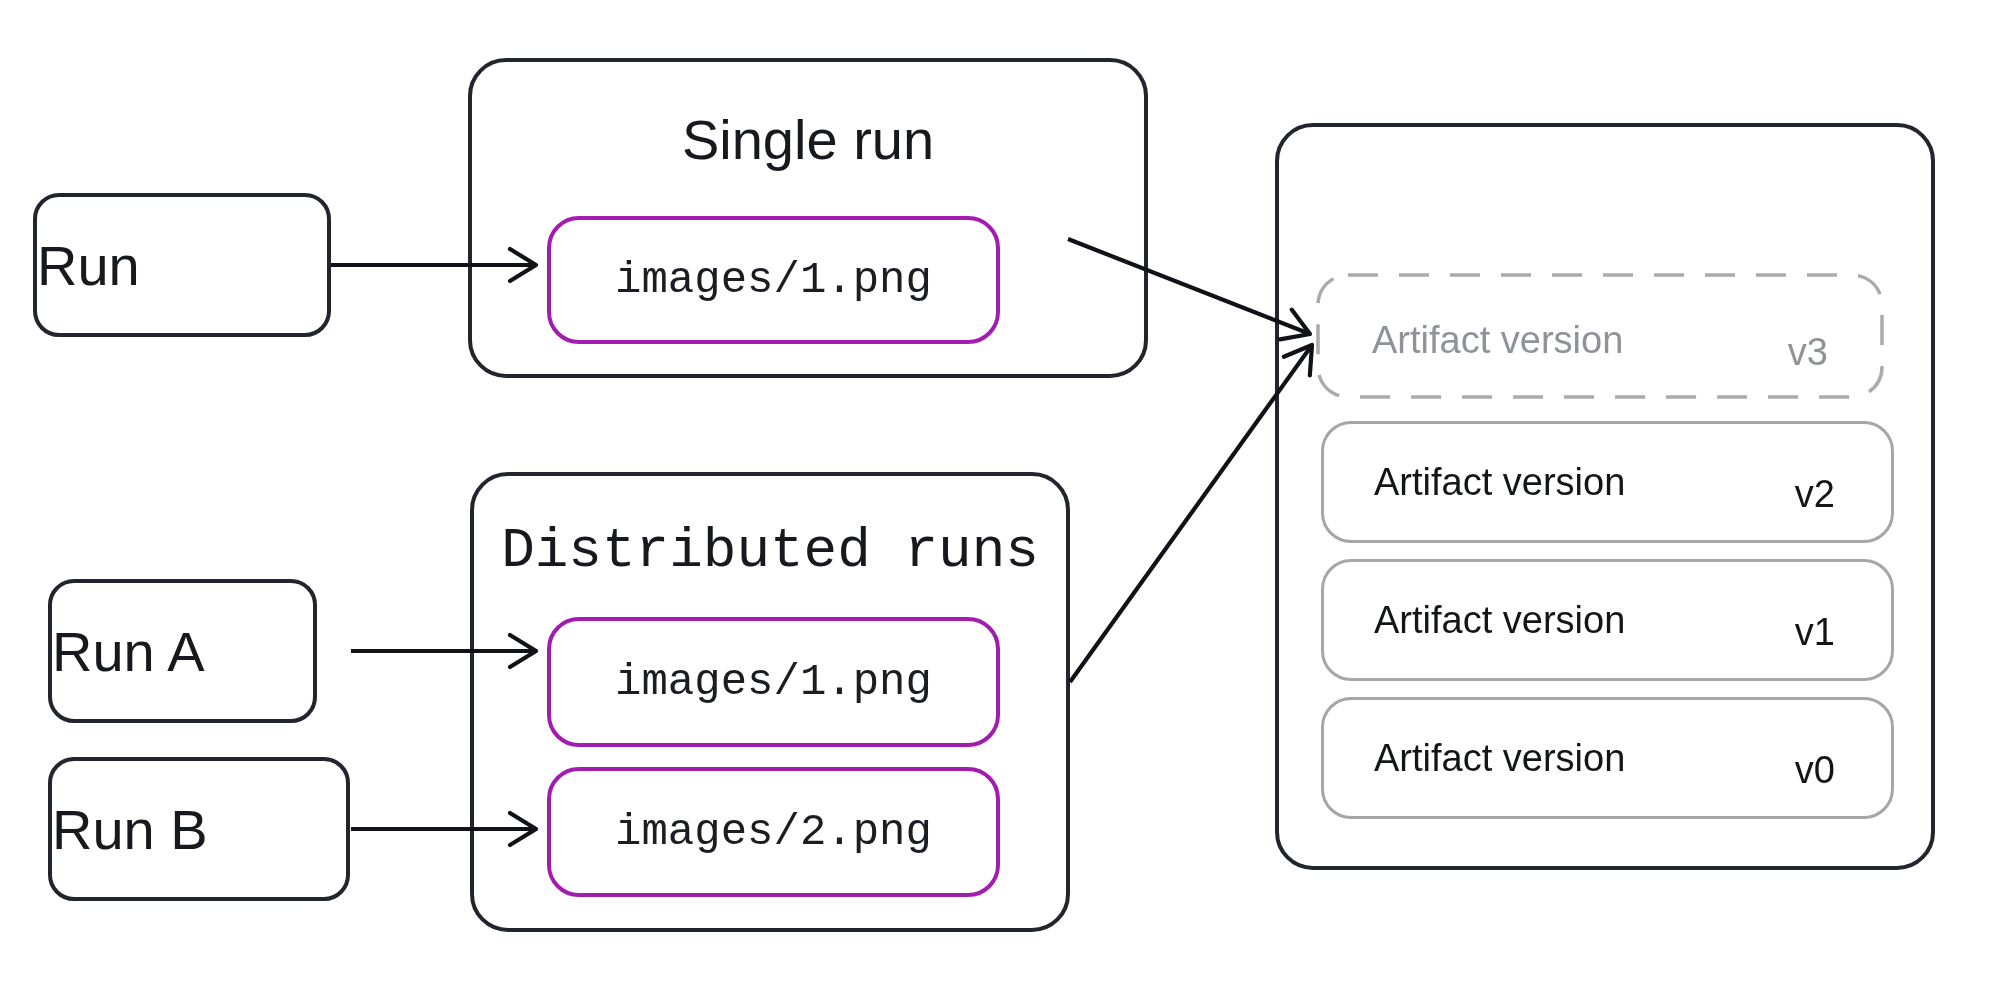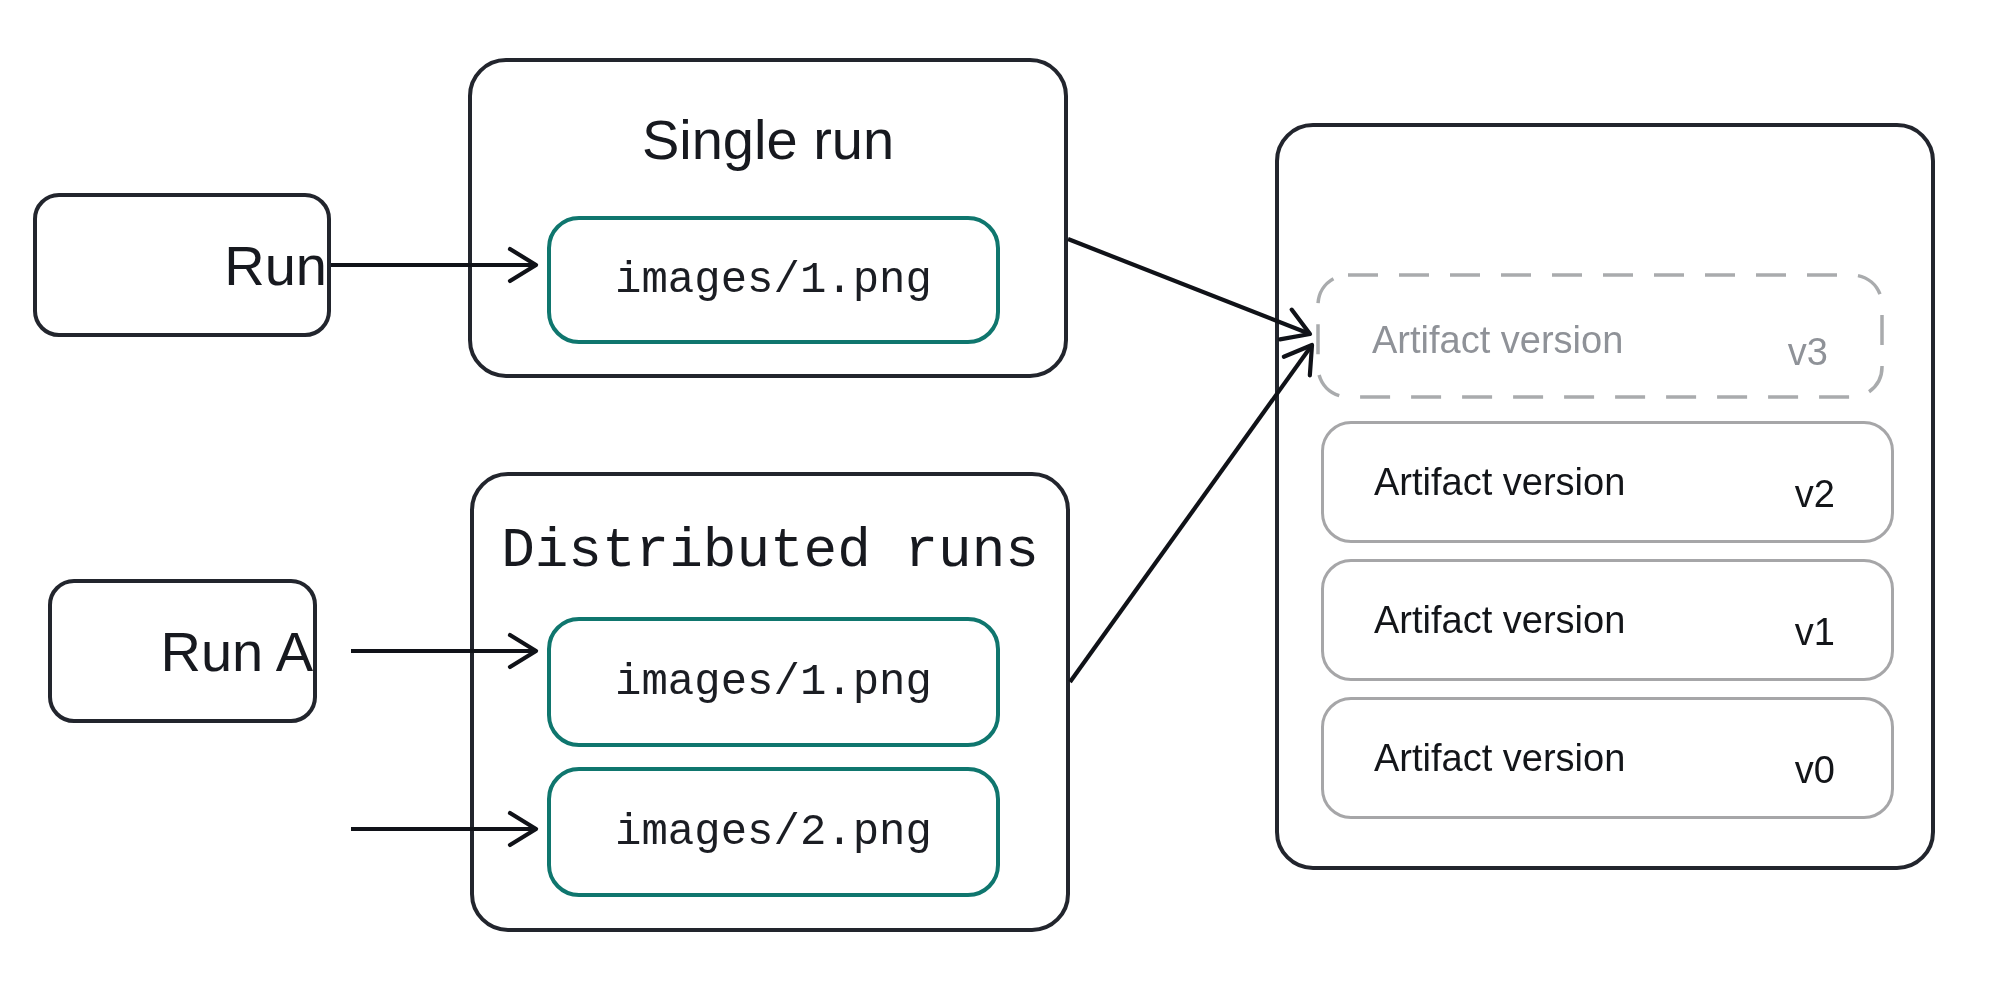--- a/index.html
+++ b/index.html
@@ -14,21 +14,21 @@
   }
 
   
   .node-box {
     position: absolute;
     background: #ffffff;
     border: 4px solid #22252d;
     border-radius: 26px;
     display: flex;
     align-items: center;
-    justify-content: flex-end;
+    justify-content: flex-start;
     font-size: 56px;
     color: #17191f;
     box-sizing: border-box;
   }
 
   
   .group-box {
     position: absolute;
     background: #ffffff;
     border: 4px solid #22252d;
@@ -42,21 +42,21 @@
     text-align: center;
     font-size: 56px;
     line-height: 1;
     color: #17191f;
   }
 
   
   .file-box {
     position: absolute;
     background: #ffffff;
-    border: 4px solid #0f766e;
+    border: 4px solid #a21caf;
     border-radius: 32px;
     display: flex;
     align-items: center;
     justify-content: center;
     font-family: "Liberation Mono", "DejaVu Sans Mono", monospace;
     font-size: 44px;
     color: #1b1d23;
     box-sizing: border-box;
   }
 
@@ -102,22 +102,25 @@
 <div class="canvas">
 
   <div class="node-box" style="left:33px; top:193px; width:298px; height:144px;">
     <span>Run</span>
   </div>
 
   <div class="node-box" style="left:48px; top:579px; width:269px; height:144px;">
     <span>Run A</span>
   </div>
 
+  <div class="node-box" style="left:48px; top:757px; width:302px; height:144px;">
+    <span>Run B</span>
+  </div>
 
-  <div class="group-box" style="left:468px; top:58px; width:600px; height:320px;">
+  <div class="group-box" style="left:468px; top:58px; width:680px; height:320px;">
     <div class="group-title" style="top:50px;">Single run</div>
     <div class="file-box" style="left:75px; top:154px; width:453px; height:128px;">
       <span>images/1.png</span>
     </div>
   </div>
 
   <div class="group-box" style="left:470px; top:472px; width:600px; height:460px;">
     <div class="group-title" style="top:47px;font-family:Liberation Mono, monospace;">Distributed runs</div>
     <div class="file-box" style="left:73px; top:141px; width:453px; height:130px;">
       <span>images/1.png</span>

